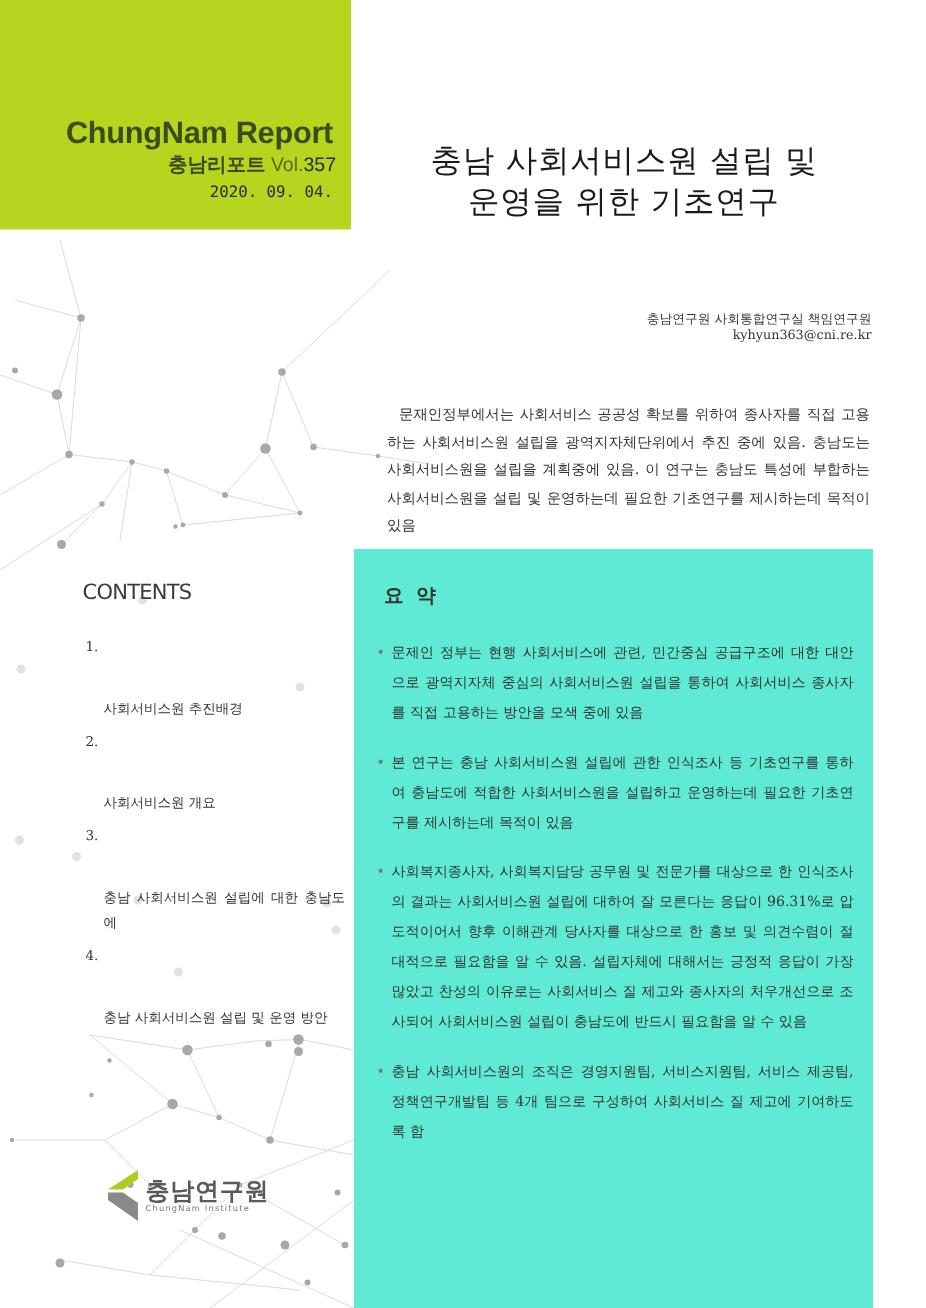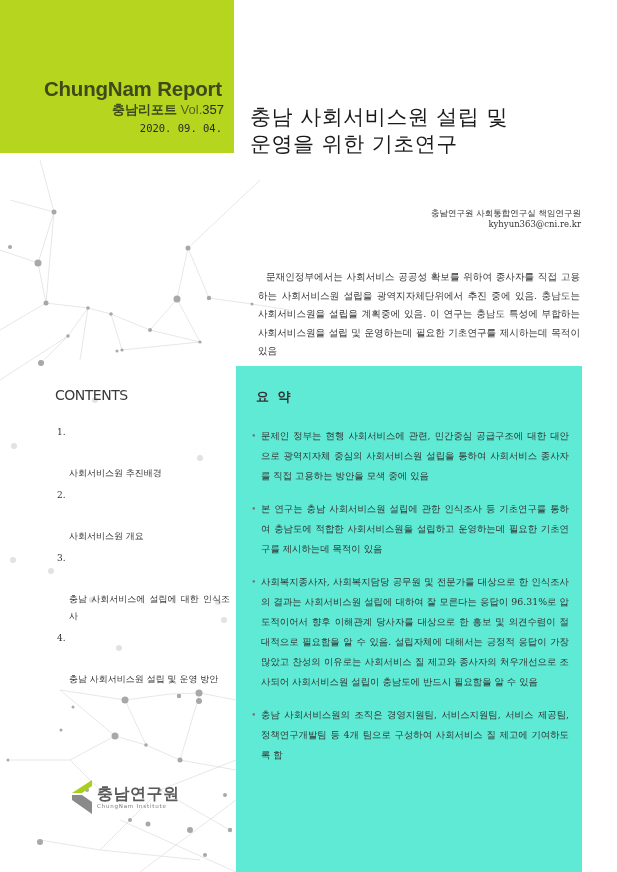--- a/index.html
+++ b/index.html
@@ -24,23 +24,23 @@
       font-family: "Liberation Sans", sans-serif; font-size: 13px; color: #3d4a1a; white-space: nowrap;
     }
     .brand-sub .kr { font-weight: bold; }
     .brand-sub .vol { color: #55661f; font-weight: normal; }
     .brand-sub .num { font-weight: normal; color: #2a2a2a; }
     .brand-date {
       position: absolute; right: 12px; top: 122px;
       font-family: "DejaVu Sans Mono", monospace; font-size: 10.5px; color: #2a2a2a; white-space: nowrap; margin-left: 19px;
     }
     .title {
-      position: absolute; left: 250px; width: 332px; top: 104px; z-index: 2;
+      position: absolute; left: 250px; width: 332px; top: 94px; z-index: 2;
       font-family: "DejaVu Sans", sans-serif; font-size: 21px; line-height: 27px;
-      color: #1a1a1a; letter-spacing: 0.5px;
+      text-align: center; color: #1a1a1a; letter-spacing: 0.5px;
     }
     .title span { display: block; }
     .author {
       position: absolute; right: 36px; top: 208px; text-align: right; z-index: 2;
     }
     .author-name { font-size: 11px; font-weight: bold; letter-spacing: 7px; margin-bottom: 5px; color: #222; }
     .author-aff { font-size: 8.5px; line-height: 11px; color: #333; }
     .author-email { font-size: 8.5px; line-height: 11px; color: #333; }
     .intro {
       position: absolute; left: 258px; width: 322px; top: 268px; z-index: 2;
@@ -206,21 +206,21 @@
   <div class="toc-item">
     <span class="toc-num">1.</span>
     <span class="toc-label">사회서비스원 추진배경</span>
   </div>
   <div class="toc-item">
     <span class="toc-num">2.</span>
     <span class="toc-label">사회서비스원 개요</span>
   </div>
   <div class="toc-item">
     <span class="toc-num">3.</span>
-    <span class="toc-label">충남 사회서비스에 설립에 대한 인식조사</span>
+    <span class="toc-label">충남 사회서비스원 설립에 대한 충남도에</span>
   </div>
   <div class="toc-item">
     <span class="toc-num">4.</span>
     <span class="toc-label">충남 사회서비스원 설립 및 운영 방안</span>
   </div>
 </div>
 
 <div class="summary-box">
   <div class="summary-title">요 약</div>
   <div class="summary-list">

